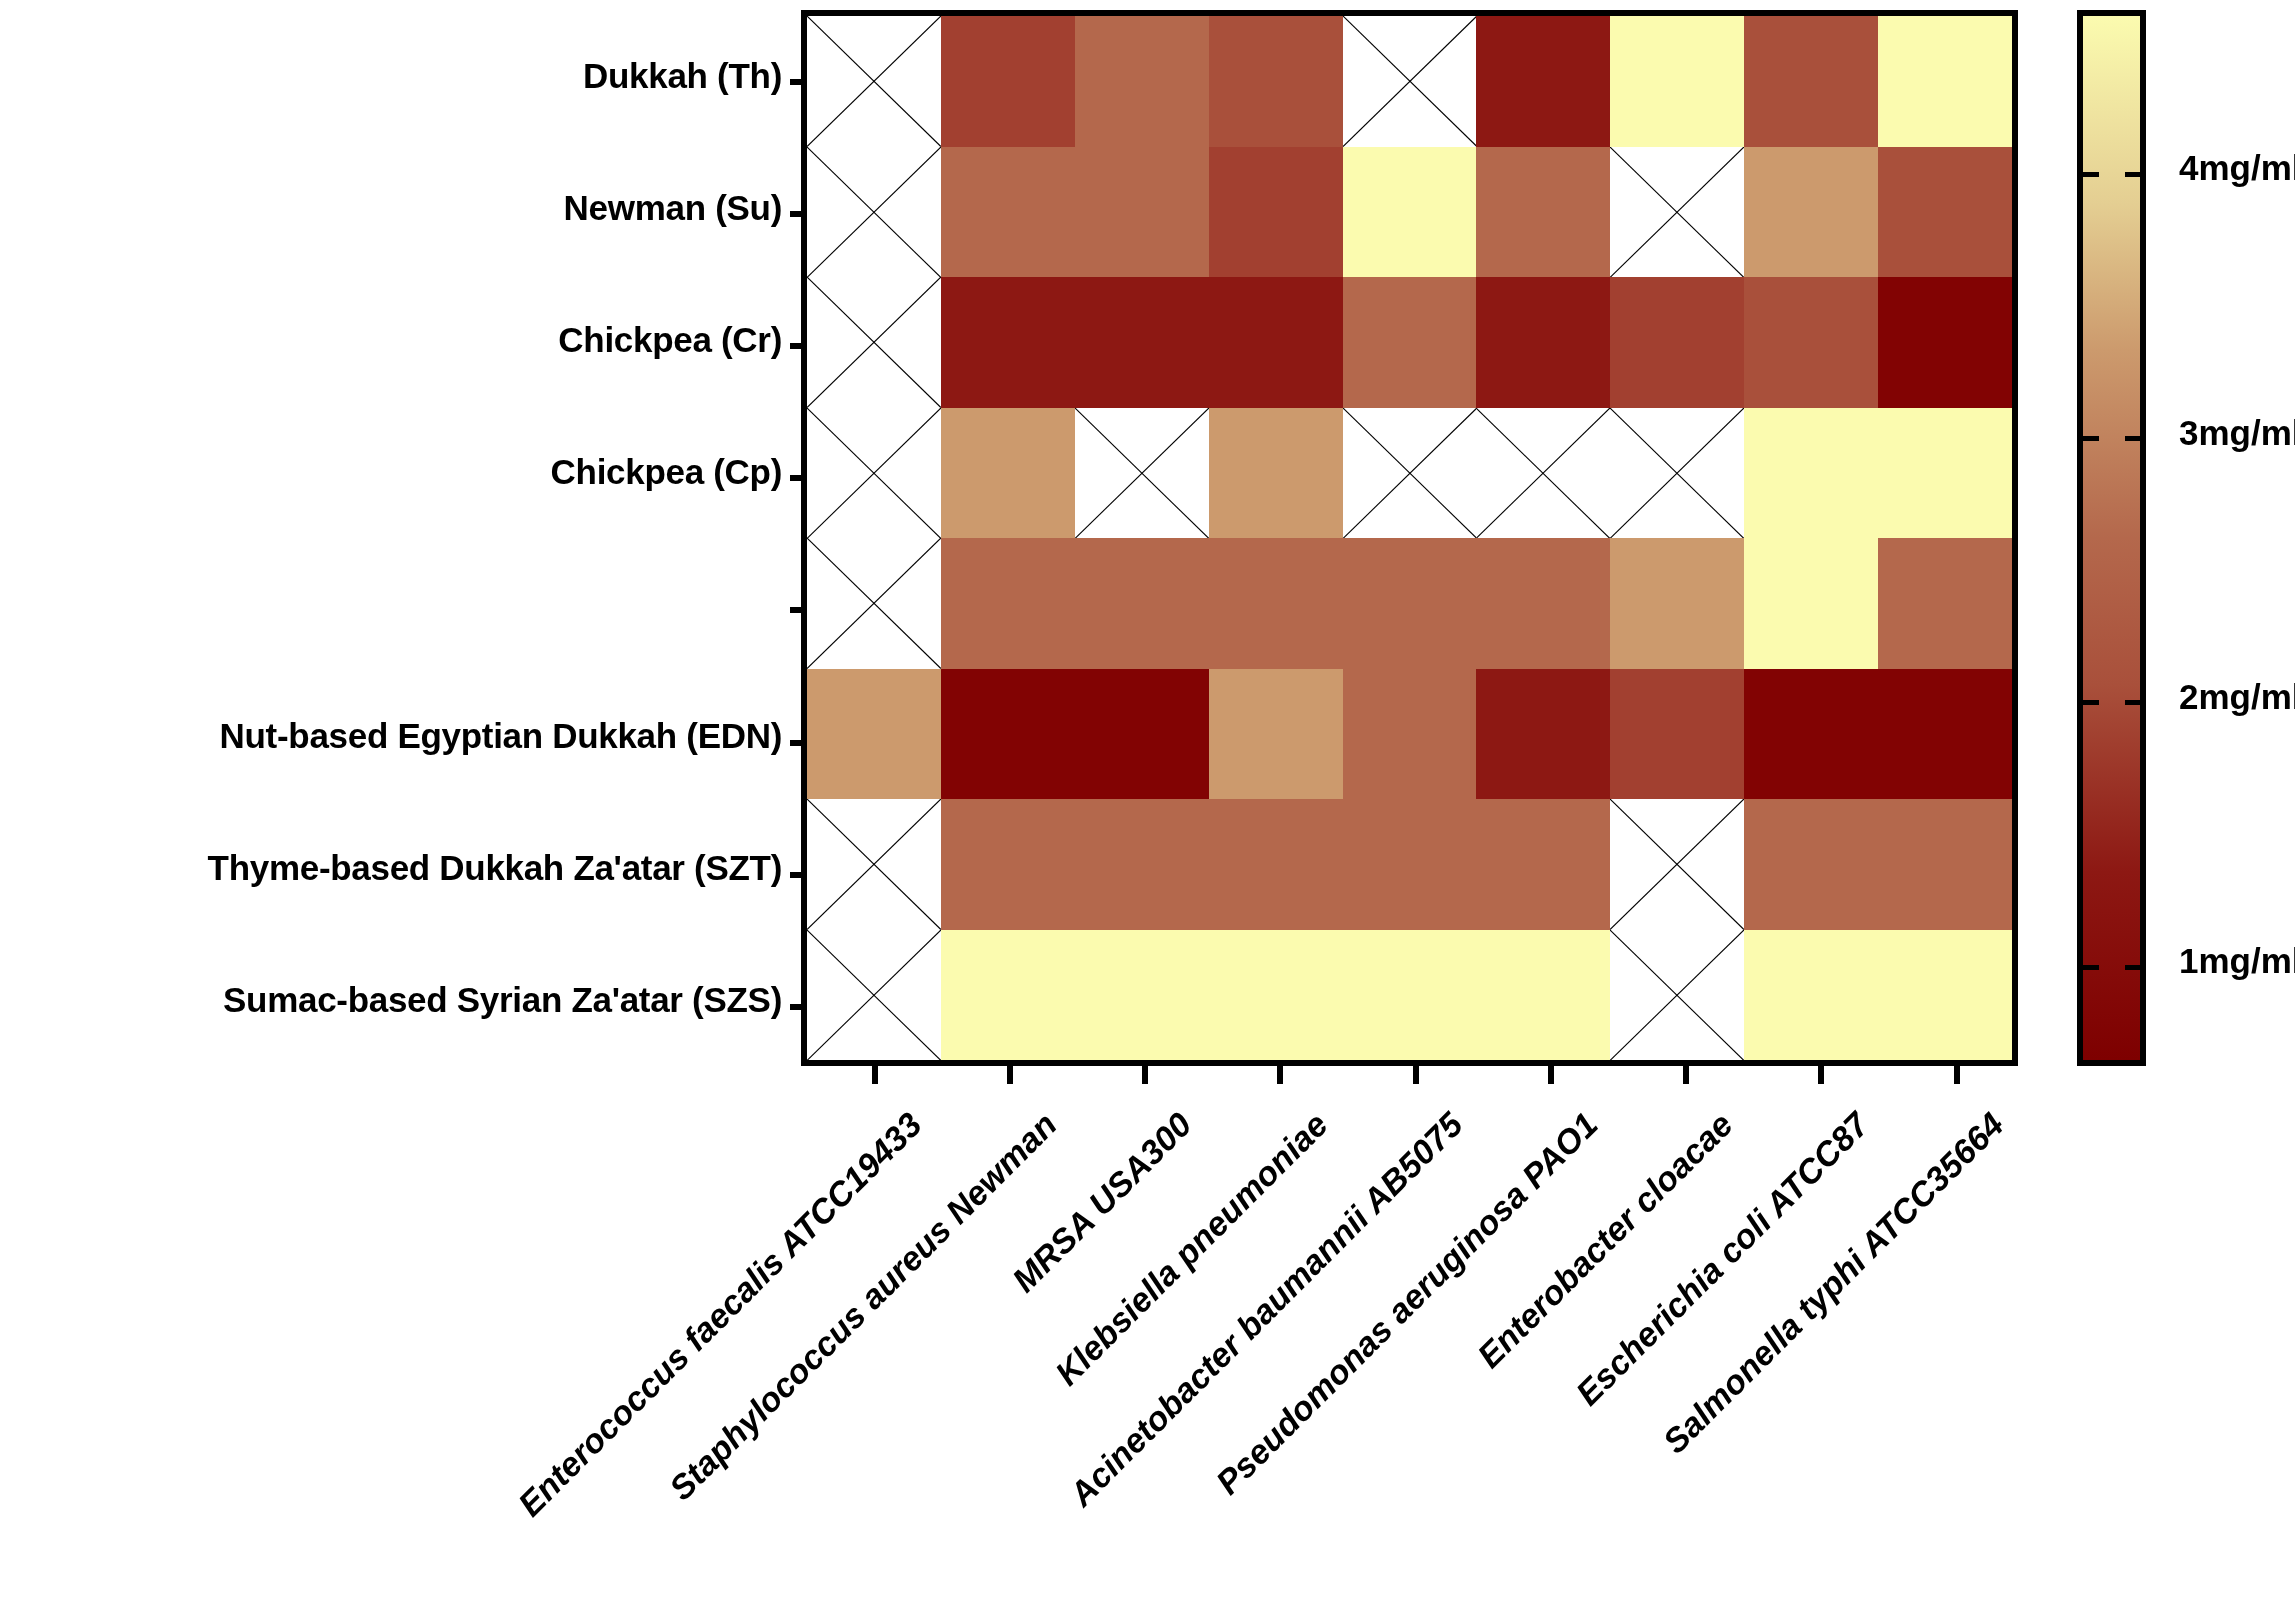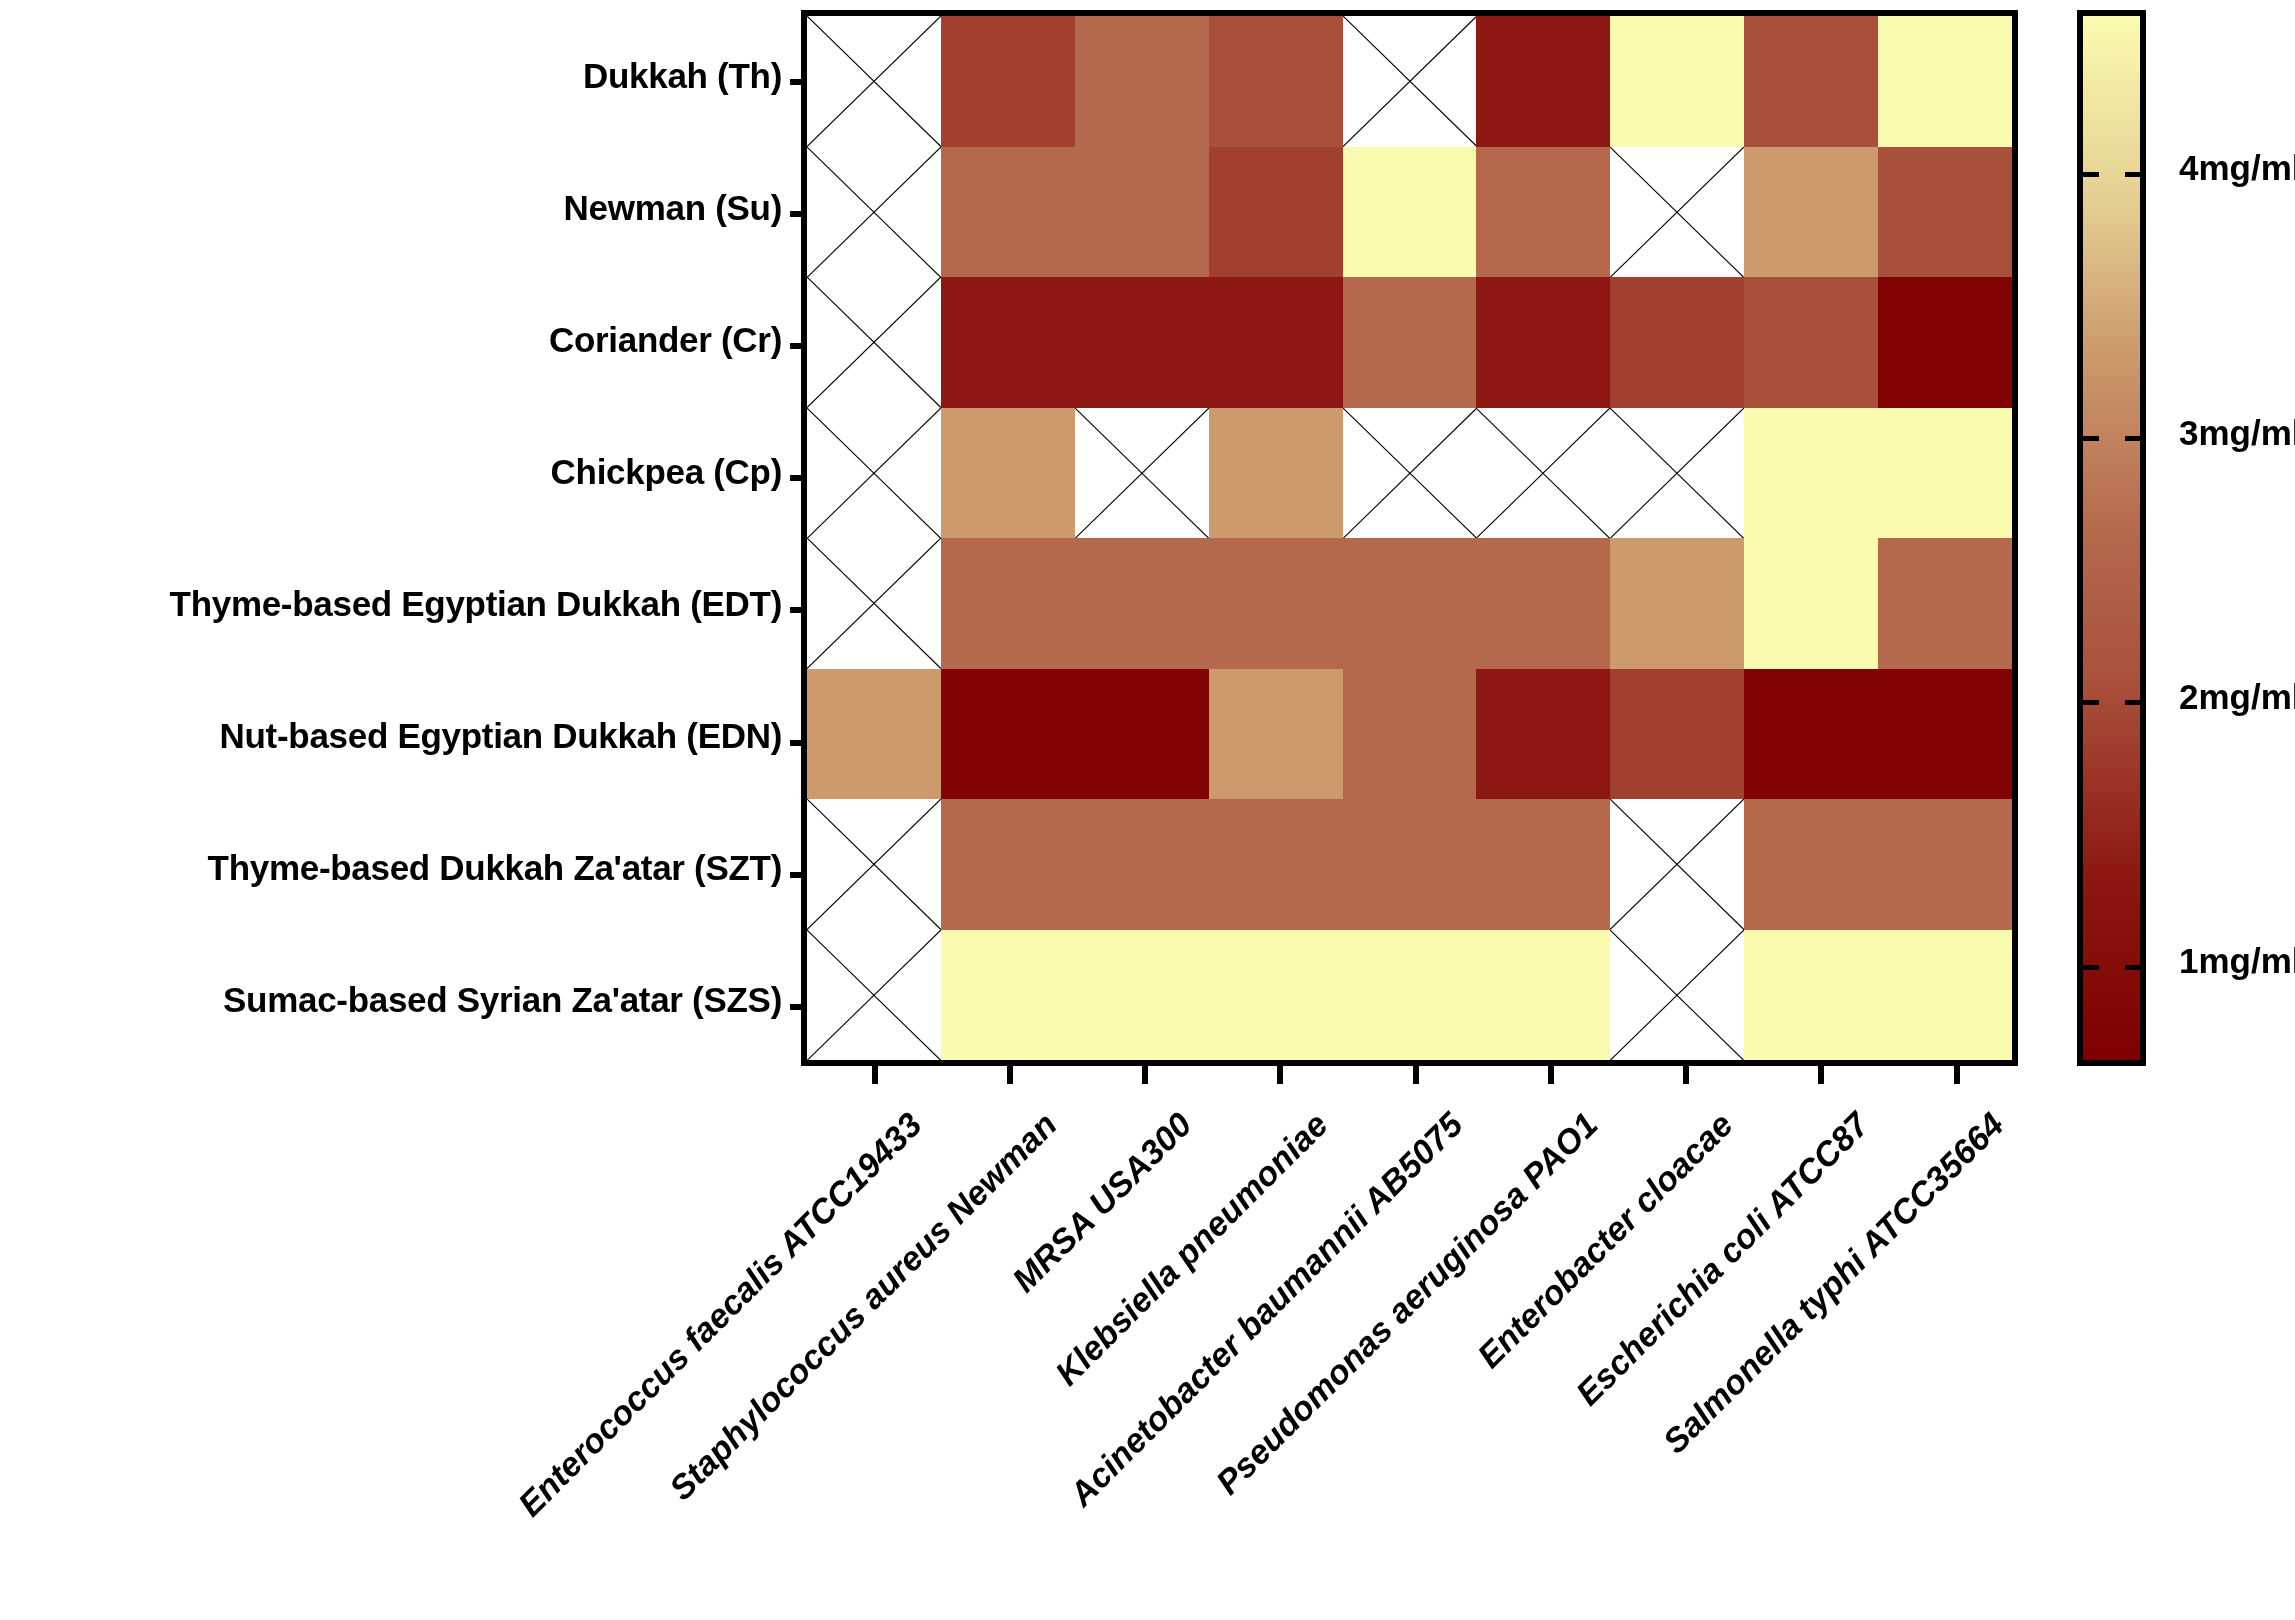--- a/index.html
+++ b/index.html
@@ -91,23 +91,22 @@
   }
 </style>
 </head>
 <body>
 
 <div id="figure">
 
   <div id="ylabels">
       <div class="ylab" style="top: 0px;">Dukkah (Th)</div>
       <div class="ylab" style="top: 132px;">Newman (Su)</div>
-      <div class="ylab" style="top: 264px;">Coriander (Cr)</div>
+      <div class="ylab" style="top: 264px;">Chickpea (Cr)</div>
       <div class="ylab" style="top: 396px;">Chickpea (Cp)</div>
-      <div class="ylab" style="top: 528px;">Thyme-based Egyptian Dukkah (EDT)</div>
       <div class="ylab" style="top: 660px;">Nut-based Egyptian Dukkah (EDN)</div>
       <div class="ylab" style="top: 792px;">Thyme-based Dukkah Za'atar (SZT)</div>
       <div class="ylab" style="top: 924px;">Sumac-based Syrian Za'atar (SZS)</div>
     </div>
 
   <div id="plot">
     <div id="grid">
         <div class="cell" style="background: rgb(255, 255, 255);">
           <svg viewBox="0 0 100 100" preserveAspectRatio="none">
             <line x1="0" y1="0" x2="100" y2="100" stroke="#000" stroke-width="1.1" vector-effect="non-scaling-stroke"></line>

